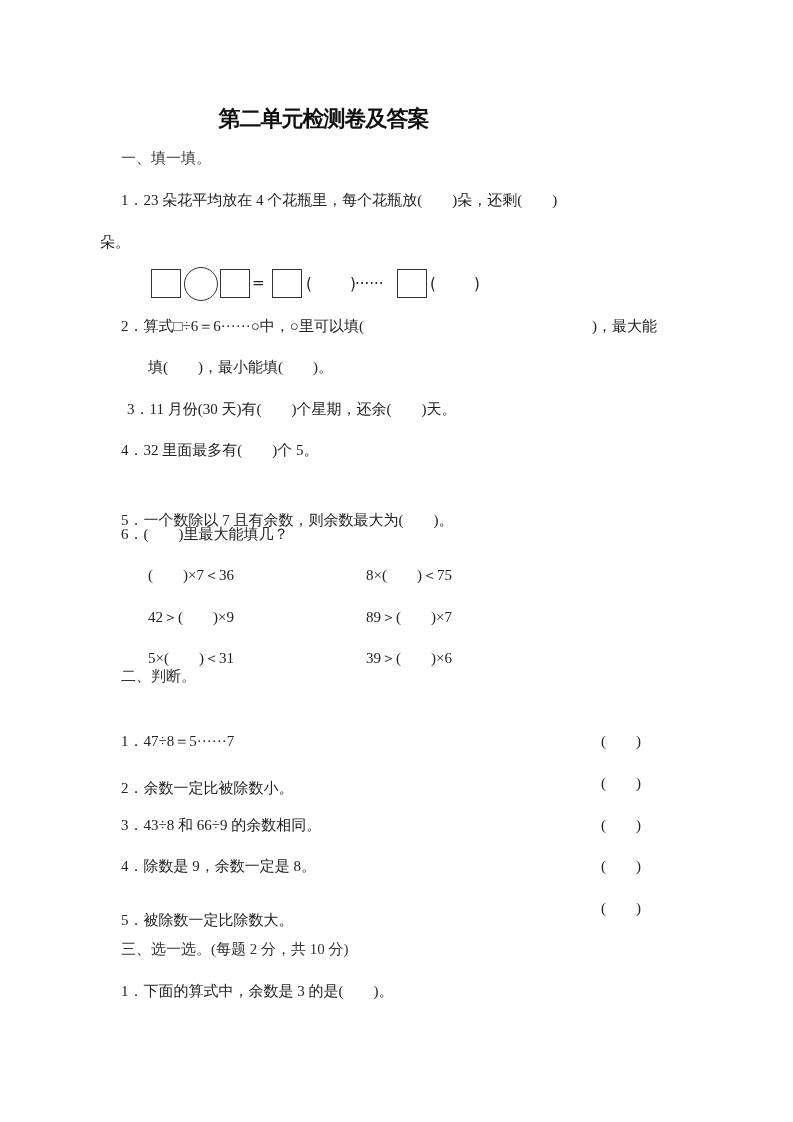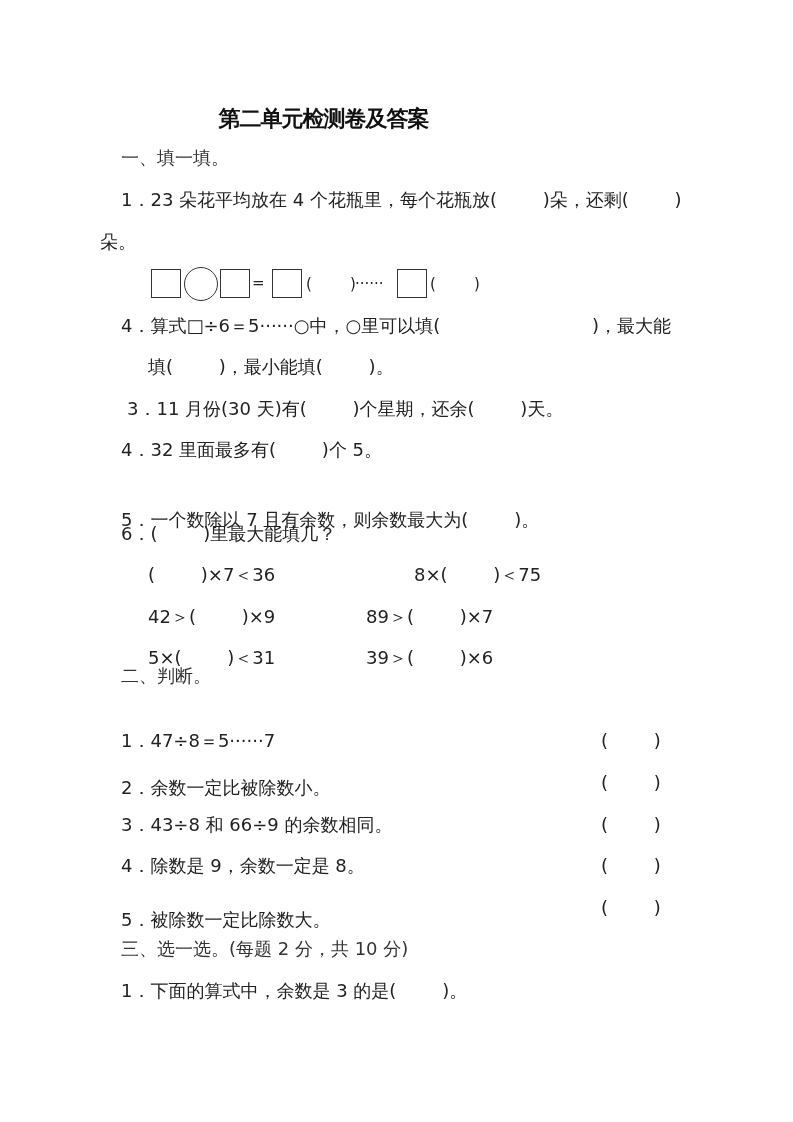--- a/index.html
+++ b/index.html
@@ -1,17 +1,17 @@
 <!DOCTYPE html>
 <html><head>
 <meta charset="utf-8">
 <style>
   html,body{margin:0;padding:0;background:#fff;}
   body{width:793px;height:1122px;position:relative;overflow:hidden;font-family:"DejaVu Sans","Liberation Sans",sans-serif;color:#222;}
-  .ln{position:absolute;white-space:pre;font-size:18px;line-height:20px;}
+  .ln{position:absolute;white-space:pre;font-size:15px;line-height:20px;font-family:Liberation Serif, serif;}
   .title{position:absolute;left:0;width:647px;top:104px;text-align:center;font-size:22px;font-weight:bold;letter-spacing:-1px;color:#111;}
   .sec{color:#333;}
   .box{position:absolute;border:1.5px solid #333;box-sizing:border-box;width:30px;height:29px;background:#fff;}
   .circ{position:absolute;border:1.5px solid #333;box-sizing:border-box;width:34px;height:34px;border-radius:50%;}
   .paren{position:absolute;font-size:15px;line-height:20px;white-space:pre;}
 </style>
 </head>
 <body>
 
 <div class="title">第二单元检测卷及答案</div>
@@ -26,31 +26,31 @@
   <div class="circ" style="left:184px;top:267px;"></div>
   <div class="box" style="left:220px;top:269px;"></div>
   <div class="paren" style="left:252px;top:273px;">=</div>
   <div class="box" style="left:272px;top:269px;"></div>
   <div class="paren" style="left:306px;top:274px;">(        )</div>
   <div class="paren" style="left:355px;top:274px;">······</div>
   <div class="box" style="left:397px;top:269px;"></div>
   <div class="paren" style="left:430px;top:274px;">(        )</div>
 </div>
 
-<div class="ln" style="left:121px;top:316px;">4．算式□÷6＝5······○中，○里可以填(</div>
+<div class="ln" style="left:121px;top:316px;">2．算式□÷6＝6······○中，○里可以填(</div>
 <div class="ln" style="left:592px;top:316px;">)，最大能</div>
 <div class="ln" style="left:148px;top:357px;">填(        )，最小能填(        )。</div>
 
 <div class="ln" style="left:127px;top:399px;">3．11 月份(30 天)有(        )个星期，还余(        )天。</div>
 <div class="ln" style="left:121px;top:440px;">4．32 里面最多有(        )个 5。</div>
 <div class="ln" style="left:121px;top:510px;">5．一个数除以 7 且有余数，则余数最大为(        )。</div>
 <div class="ln" style="left:121px;top:524px;">6．(        )里最大能填几？</div>
 
 <div class="ln" style="left:148px;top:565px;">(        )×7＜36</div>
-<div class="ln" style="left:366px;top:565px;margin-left:48px;">8×(        )＜75</div>
+<div class="ln" style="left:366px;top:565px;">8×(        )＜75</div>
 <div class="ln" style="left:148px;top:607px;">42＞(        )×9</div>
 <div class="ln" style="left:366px;top:607px;">89＞(        )×7</div>
 <div class="ln" style="left:148px;top:648px;">5×(        )＜31</div>
 <div class="ln" style="left:366px;top:648px;">39＞(        )×6</div>
 
 <div class="ln sec" style="left:121px;top:666px;text-align:right;">二、判断。</div>
 
 <div class="ln" style="left:121px;top:731px;">1．47÷8＝5······7</div>
 <div class="ln" style="left:601px;top:731px;">(        )</div>
 <div class="ln" style="left:121px;top:778px;">2．余数一定比被除数小。</div>

